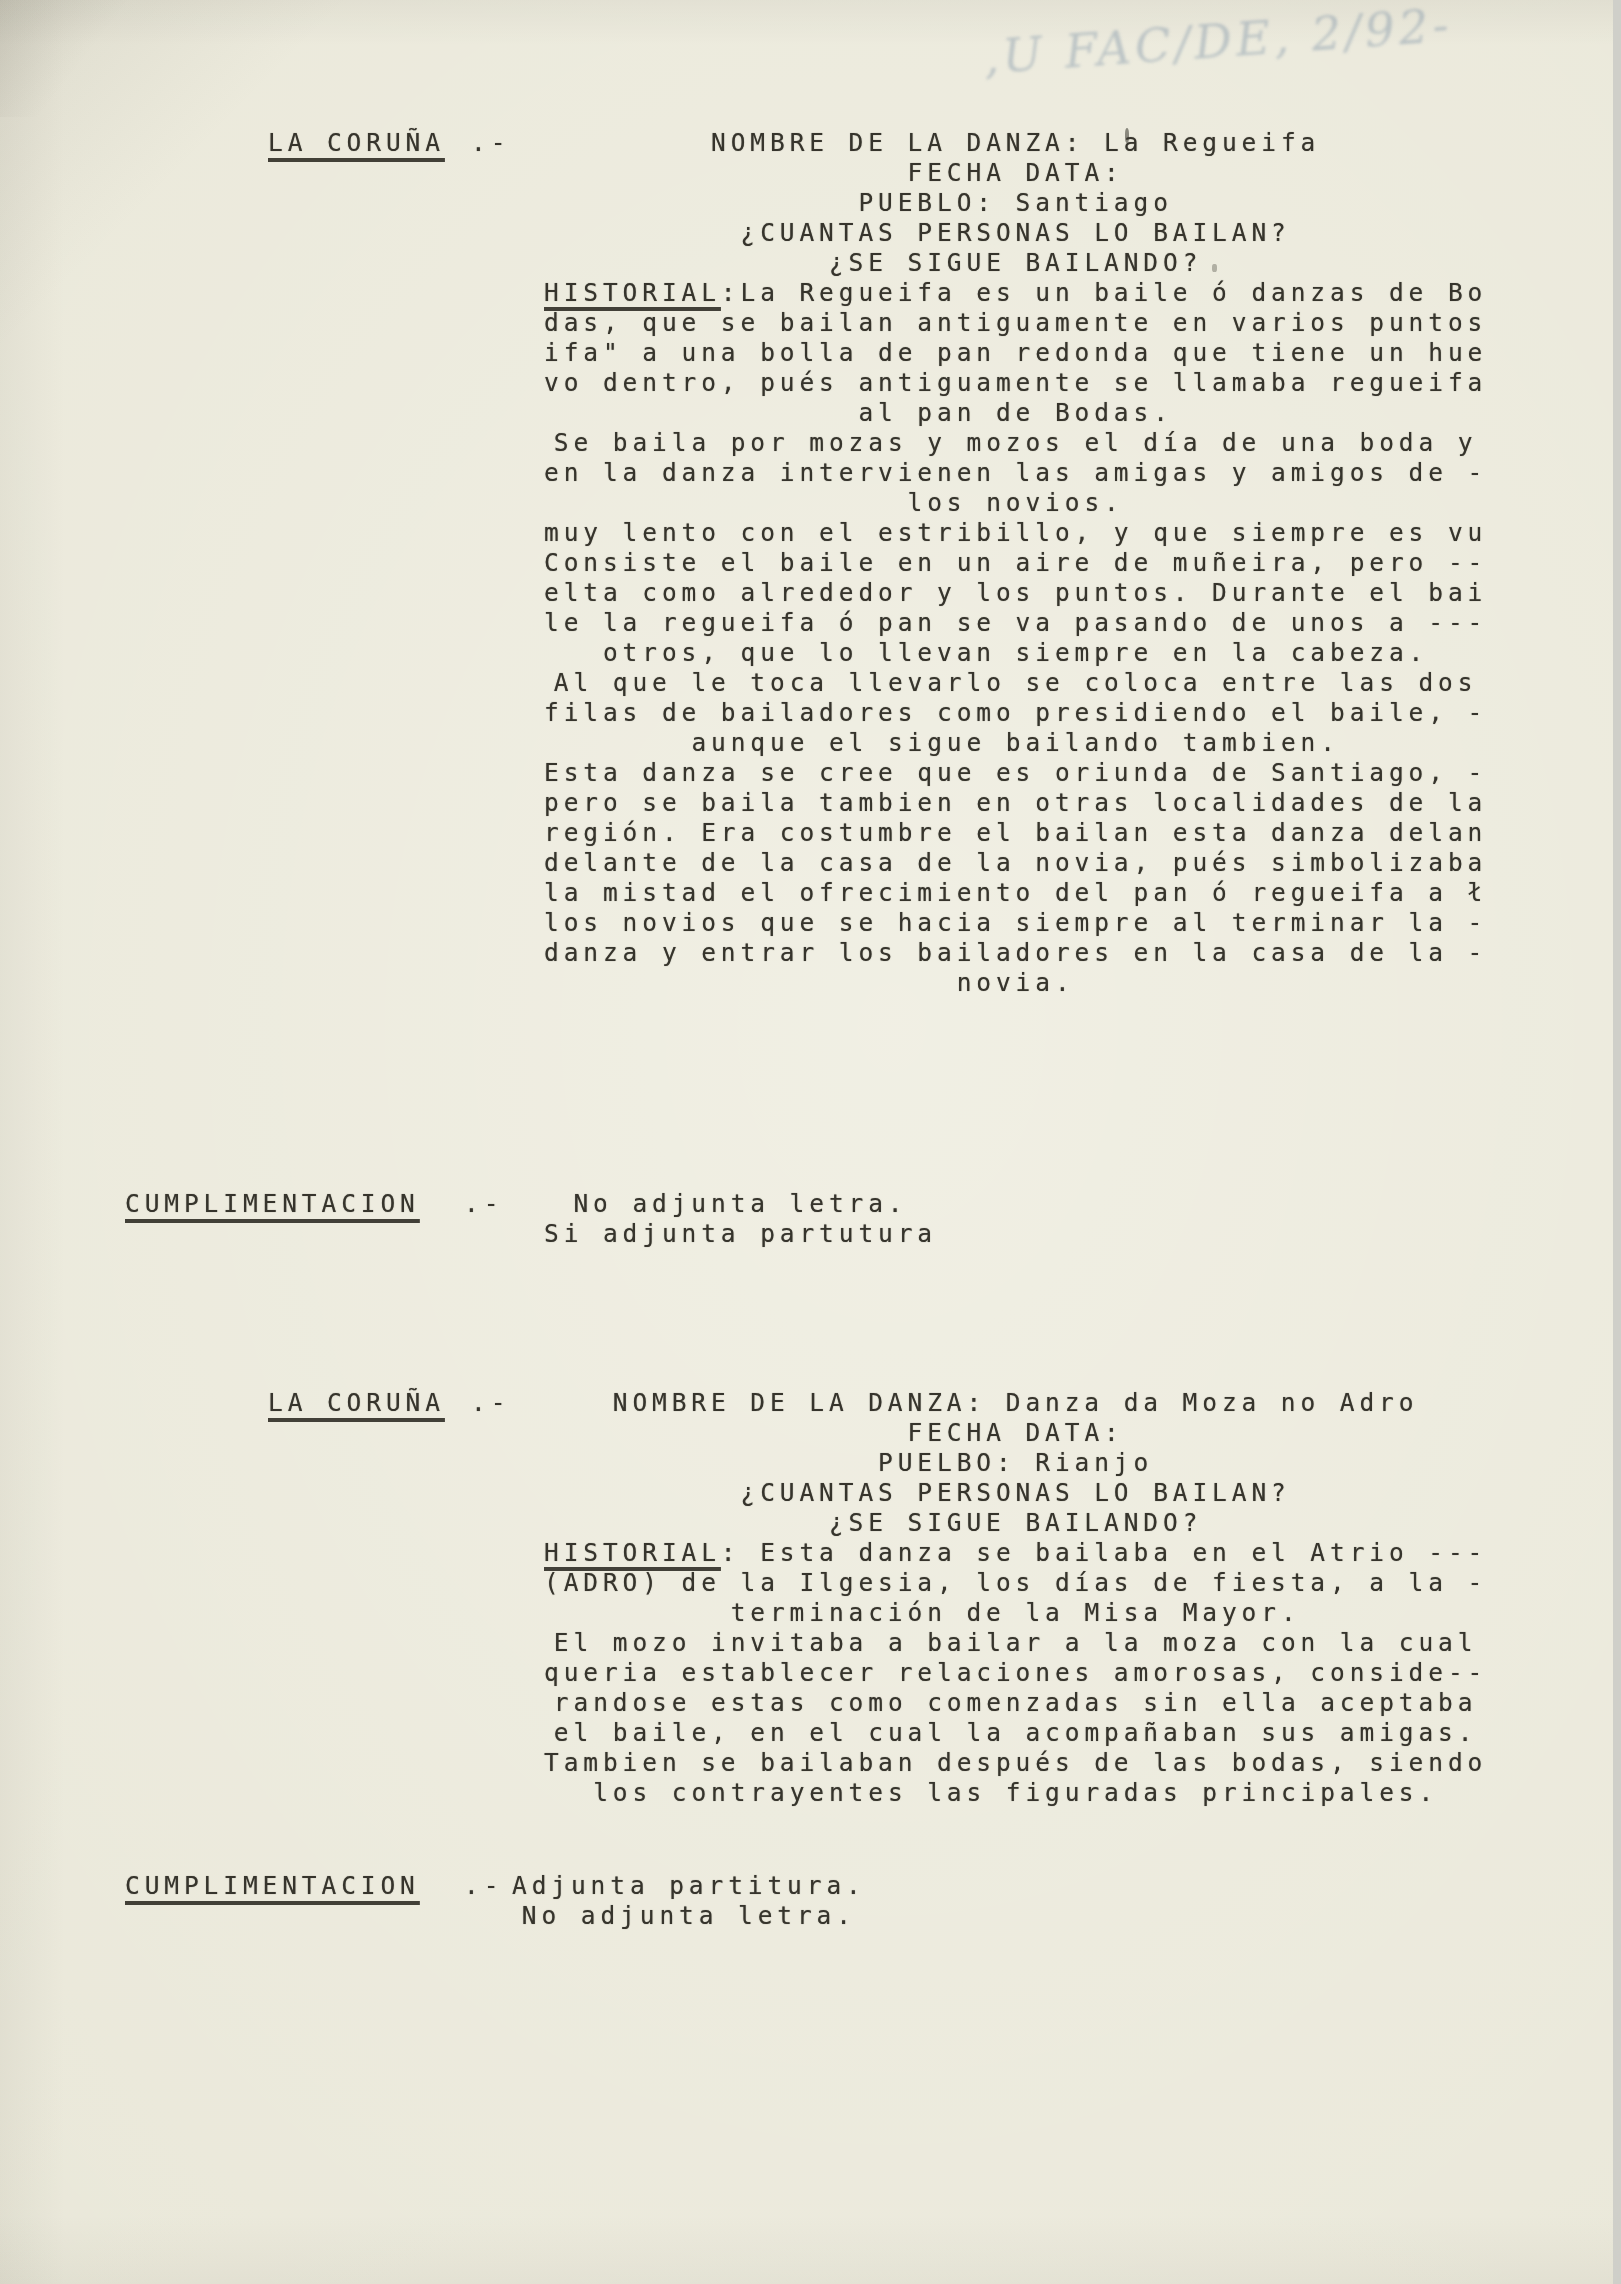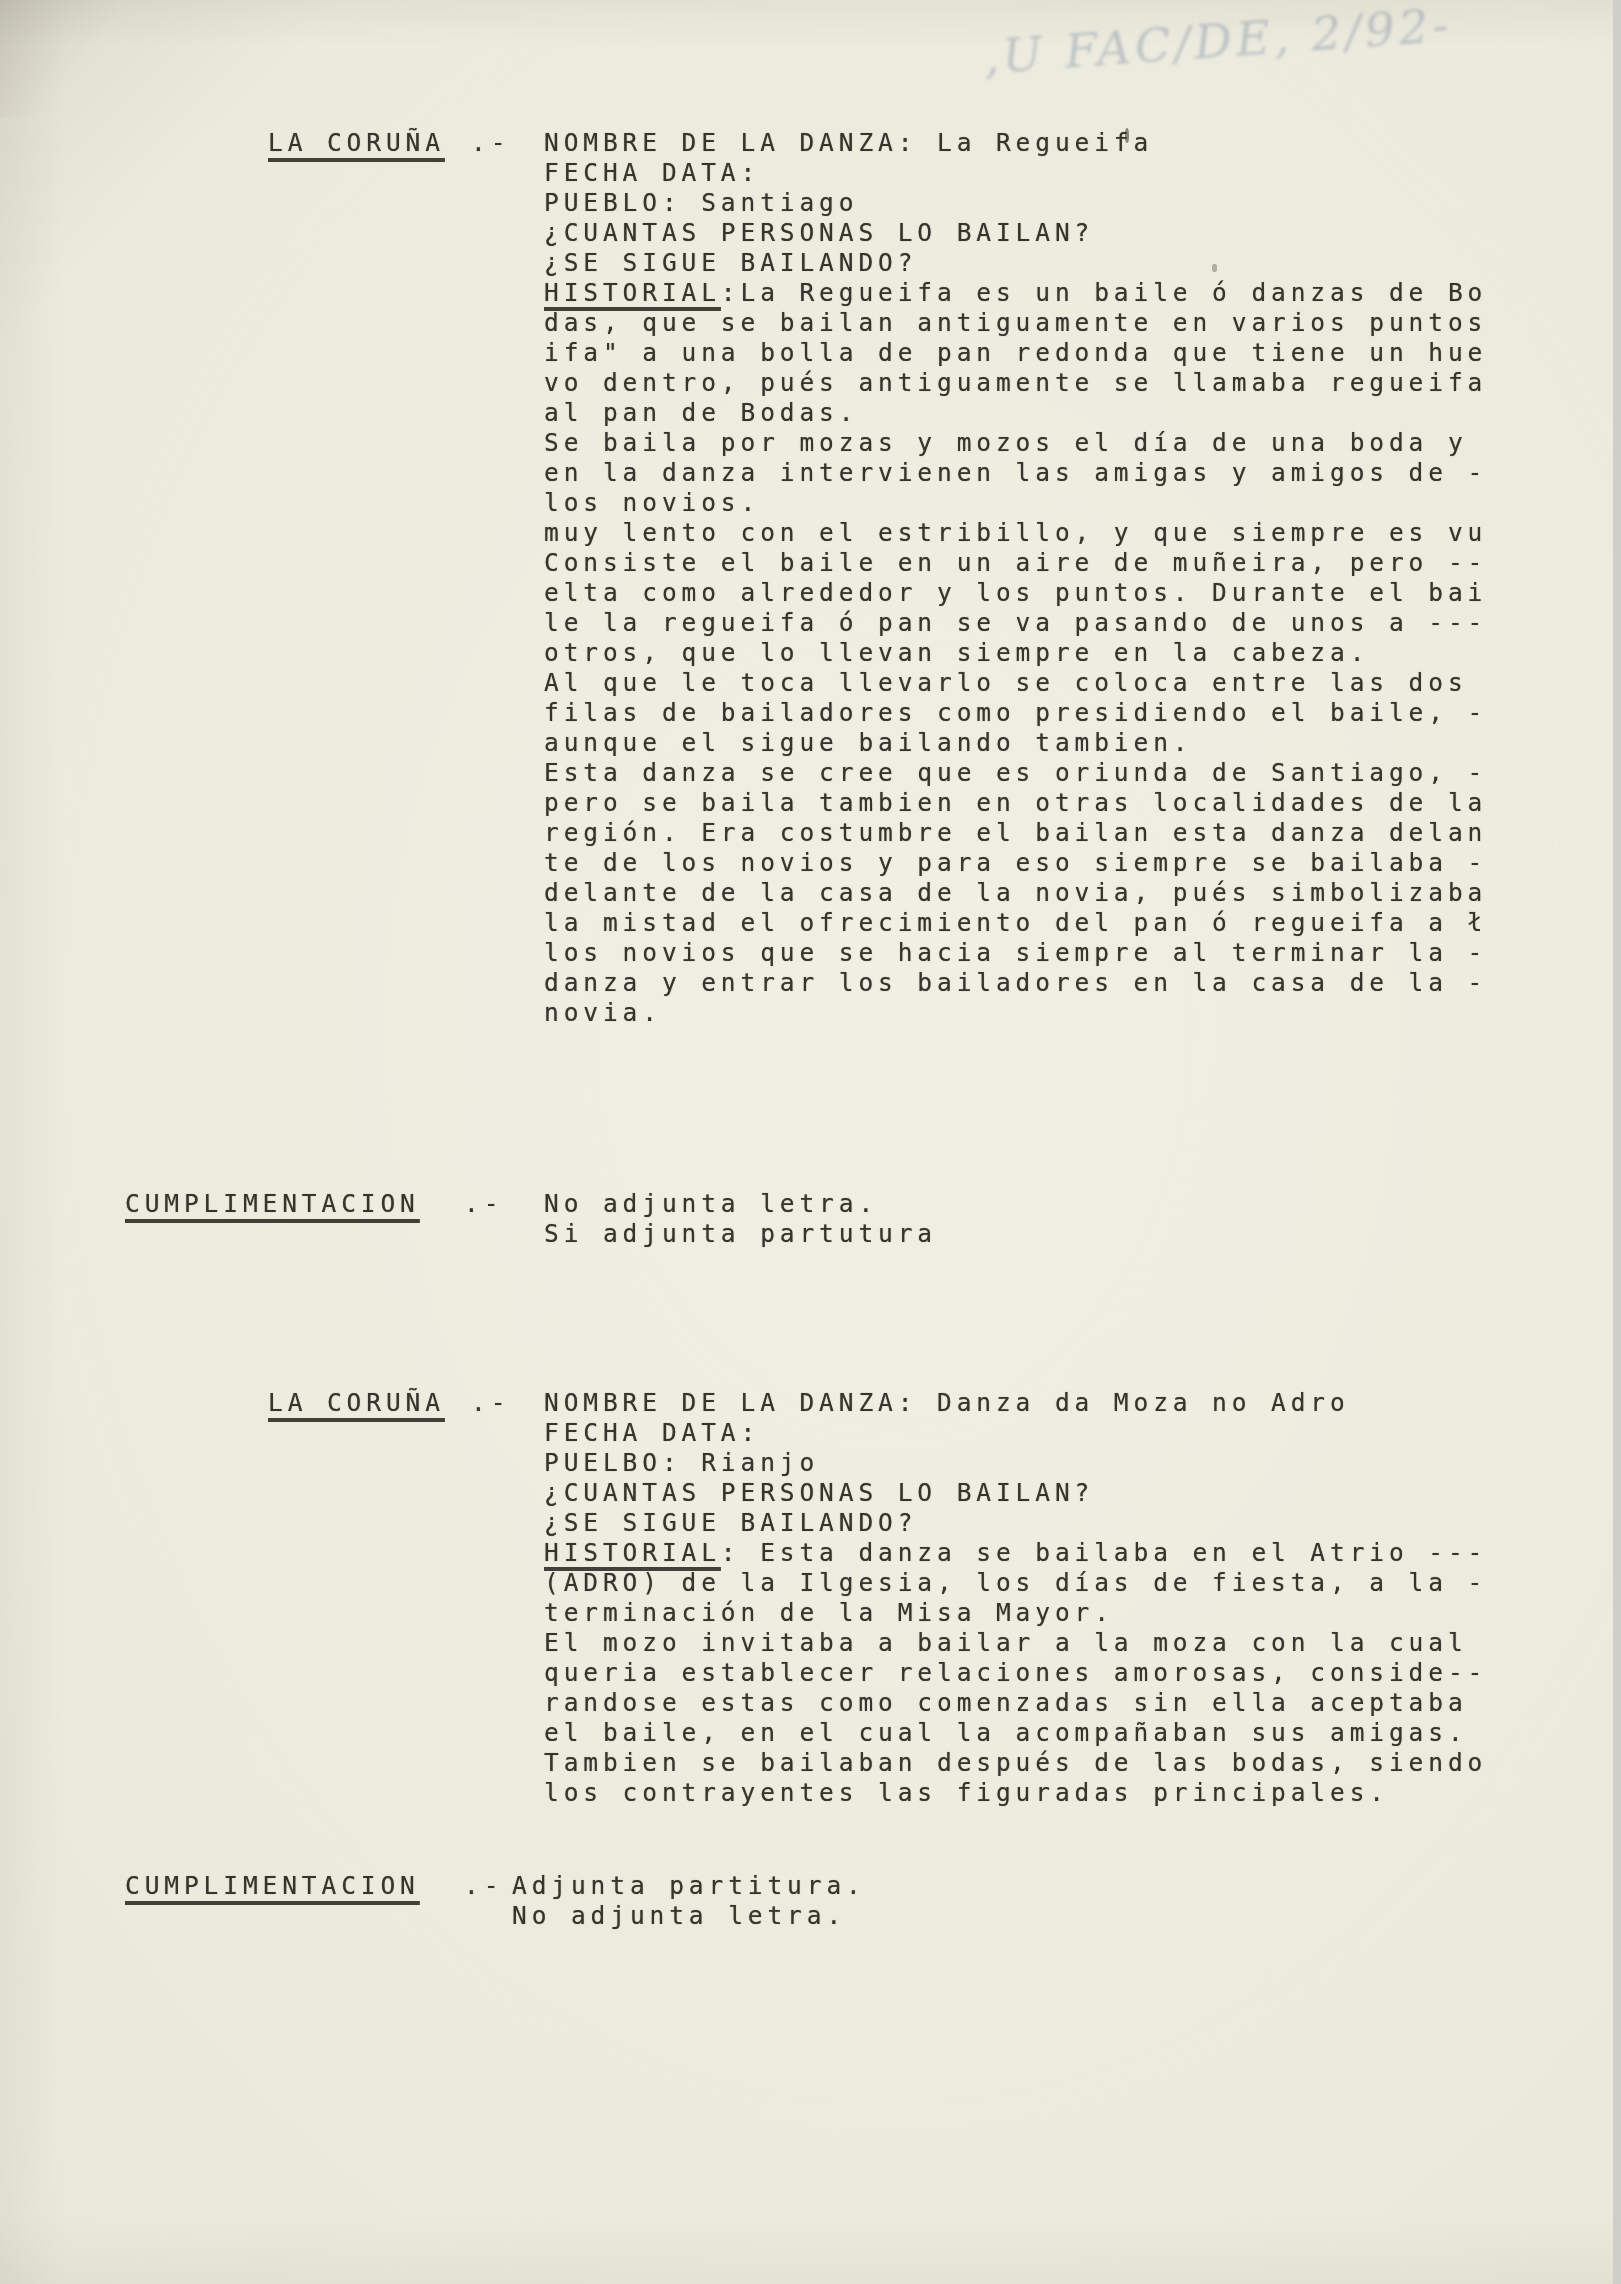--- a/index.html
+++ b/index.html
@@ -19,20 +19,21 @@
       linear-gradient(90deg, rgba(90,85,70,0.07), rgba(0,0,0,0) 4%);
   }
   .scan-edge-right{
     position:absolute;top:0;right:0;width:7.8px;height:100%;
     background:#cfcfc9;
   }
   .typed{
     font-size:24.5px;letter-spacing:4.9px;color:#36342c;
     text-shadow:0 0 1px rgba(54,52,44,0.55);
     white-space:pre;
+    text-align:center;
   }
   .section{position:absolute;left:0;width:1621px;}
   .sec-label{
     position:absolute;top:0;
     text-decoration:underline;
     text-decoration-thickness:4.4px;
     text-underline-offset:6.9px;
     text-decoration-color:rgba(54,52,44,0.85);
   }
   .sec-sep{position:absolute;top:0;}
@@ -99,21 +100,20 @@
       <div class="typed line">Consiste el baile en un aire de muñeira, pero --</div>
       <div class="typed line">elta como alrededor y los puntos. Durante el b<span class="u-frag">ai</span></div>
       <div class="typed line">le la regueifa ó pan se va pasando de unos a ---</div>
       <div class="typed line">otros, que lo llevan siempre en la cabeza.</div>
       <div class="typed line">Al que le toca llevarlo se coloca entre las dos</div>
       <div class="typed line">filas de bailadores como presidiendo el baile, -</div>
       <div class="typed line">aunque el sigue bailando tambien.</div>
       <div class="typed line">Esta danza se cree que es oriunda de Santiago, -</div>
       <div class="typed line">pero se baila tambien en otras localidades de la</div>
       <div class="typed line">región. Era costumbre el bailan esta danza del<span class="u-frag">an</span></div>
-      <div class="typed line">te de los novios y para eso siempre se bailaba -</div>
       <div class="typed line">delante de la casa de la novia, pués simbolizaba</div>
       <div class="typed line">la mistad el ofrecimiento del pan ó regueifa a ł</div>
       <div class="typed line">los novios que se hacia siempre al terminar la -</div>
       <div class="typed line">danza y entrar los bailadores en la casa de la -</div>
       <div class="typed line">novia.</div>
     </div>
 </div>
 
 <div class="section" style="top: 1189px;">
   <span class="typed sec-label" style="left: 125px;">CUMPLIMENTACION</span>

